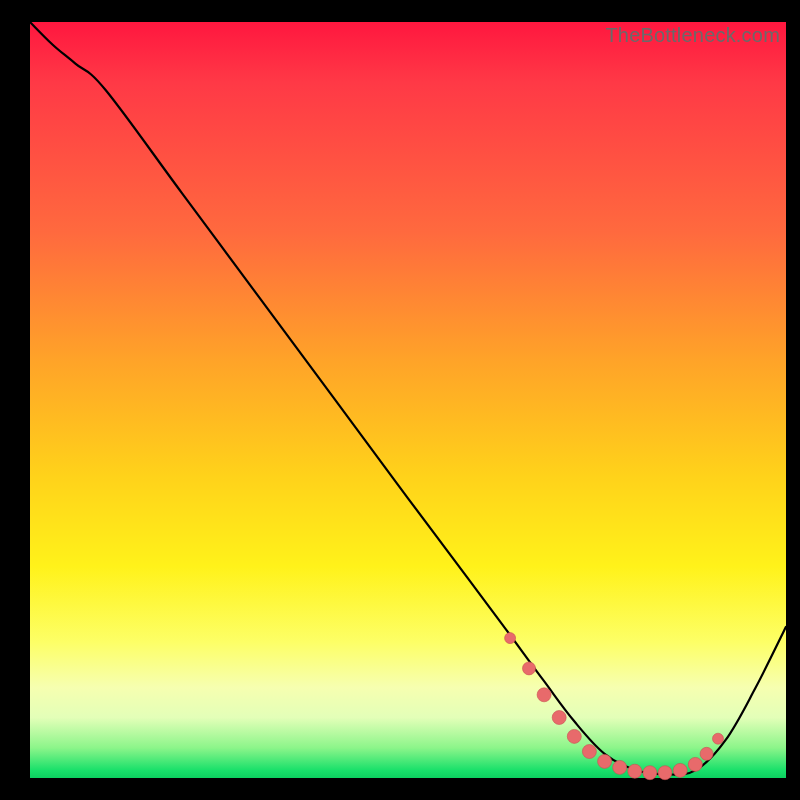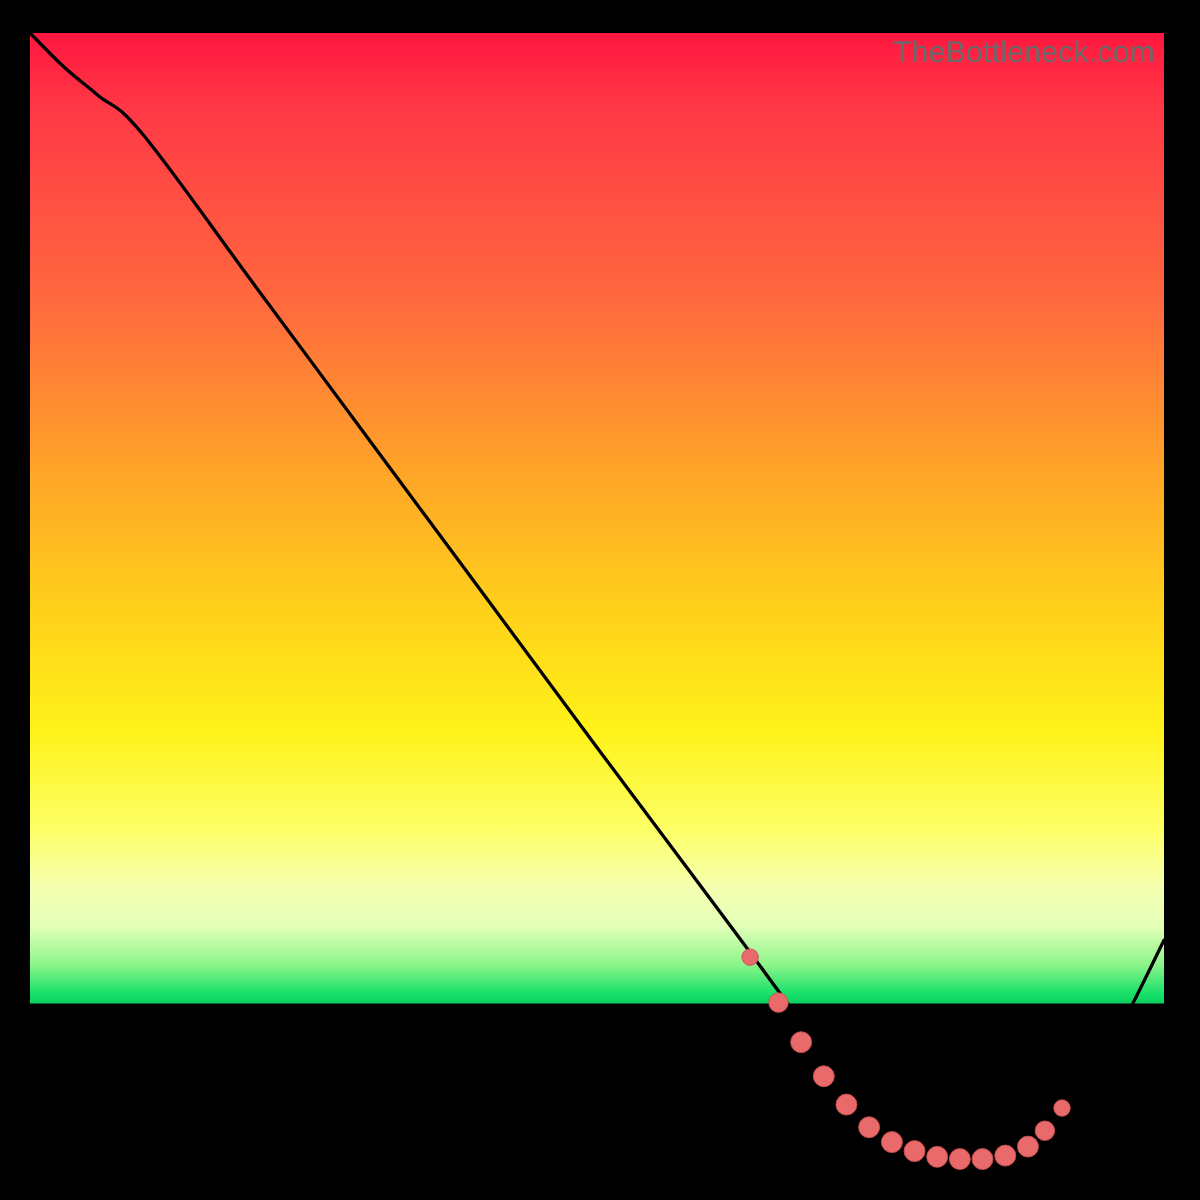--- a/index.html
+++ b/index.html
@@ -12,24 +12,24 @@
     font-family: Arial, Helvetica, sans-serif;
   }
   .frame {
     position: relative;
     width: 800px;
     height: 800px;
     background: #000;
   }
   .plot {
     position: absolute;
-    left: 20px;
+    left: 30px;
     top: 22px;
     width: 756px;
-    height: 647px;
+    height: 756px;
     
     background: linear-gradient(
       to bottom,
       #ff173f 0%,
       #ff3946 8%,
       #ff6a3e 28%,
       #ffa428 45%,
       #ffd21a 60%,
       #fff21a 72%,
       #fdff66 82%,

